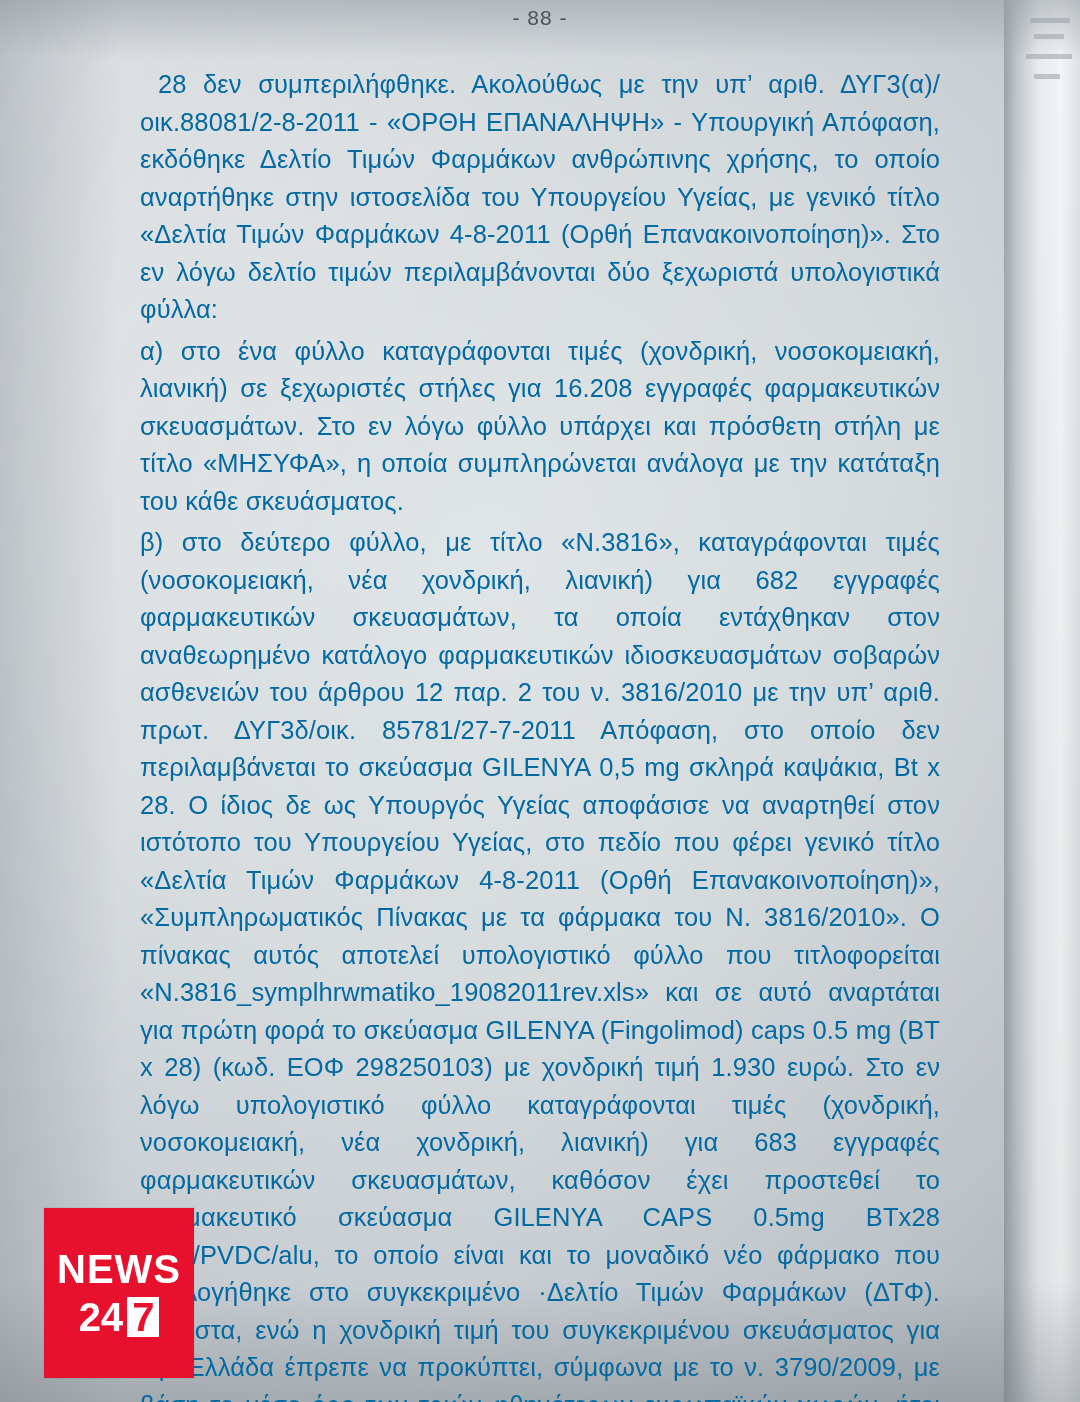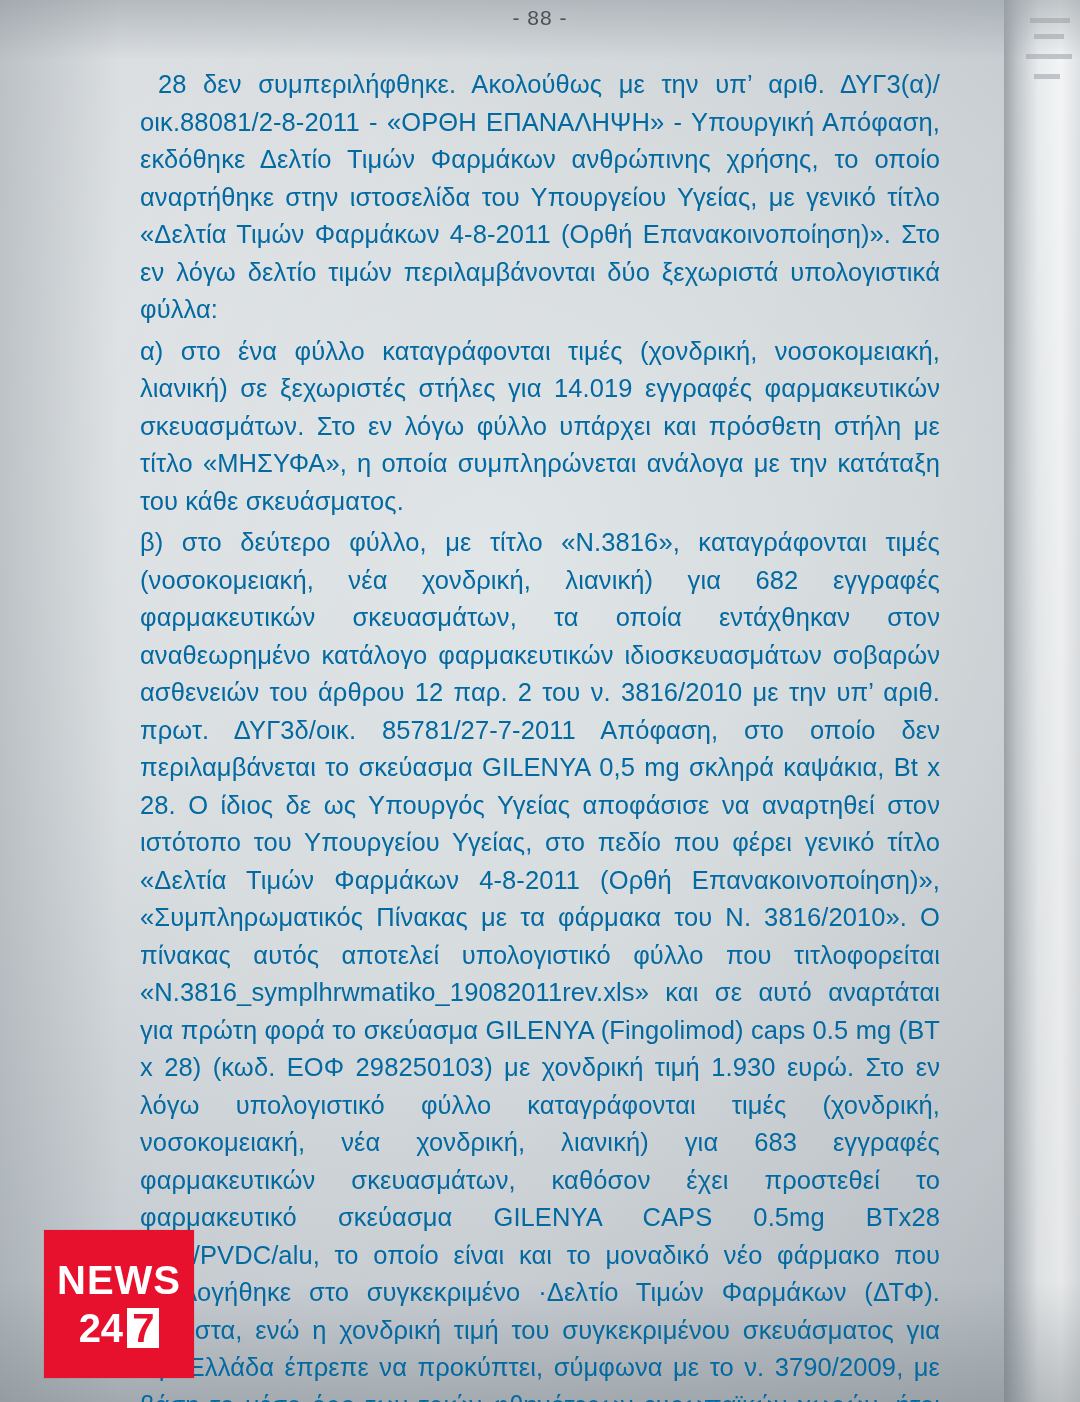--- a/index.html
+++ b/index.html
@@ -103,21 +103,21 @@
   .para.first-indent {
     text-indent: 18px;
   }
 
   
   #logo {
     position: absolute;
     left: 44px;
     bottom: 24px;
     width: 150px;
-    height: 148px;
+    height: 170px;
     background: #e8112d;
     display: flex;
     flex-direction: column;
     align-items: center;
     justify-content: center;
     box-shadow: 0 0 0 1px rgba(0,0,0,0.05);
   }
   #logo-news {
     color: #ffffff;
     font-size: 40px;
@@ -174,21 +174,21 @@
 
   <div id="paper-sheen"></div>
   <div id="top-shadow"></div>
   <div id="left-shadow"></div>
   <div id="bottom-shadow"></div>
 
   <div id="page-number">- 88 -</div>
 
   <div id="doc-body">
     <p class="para first-indent">28 δεν συμπεριλήφθηκε. Ακολούθως με την υπ’ αριθ. ΔΥΓ3(α)/οικ.88081/2-8-2011 - «ΟΡΘΗ ΕΠΑΝΑΛΗΨΗ» - Υπουργική Απόφαση, εκδόθηκε Δελτίο Τιμών Φαρμάκων ανθρώπινης χρήσης, το οποίο αναρτήθηκε στην ιστοσελίδα του Υπουργείου Υγείας, με γενικό τίτλο «Δελτία Τιμών Φαρμάκων 4-8-2011 (Ορθή Επανακοινοποίηση)».   Στο εν λόγω δελτίο τιμών περιλαμβάνονται δύο ξεχωριστά υπολογιστικά φύλλα:</p>
-    <p class="para">α) στο ένα φύλλο καταγράφονται τιμές (χονδρική, νοσοκομειακή, λιανική) σε ξεχωριστές στήλες για 14.019 εγγραφές φαρμακευτικών σκευασμάτων. Στο εν λόγω φύλλο υπάρχει και πρόσθετη στήλη με τίτλο «ΜΗΣΥΦΑ», η οποία συμπληρώνεται ανάλογα με την κατάταξη του κάθε σκευάσματος.</p>
+    <p class="para">α) στο ένα φύλλο καταγράφονται τιμές (χονδρική, νοσοκομειακή, λιανική) σε ξεχωριστές στήλες για 16.208 εγγραφές φαρμακευτικών σκευασμάτων. Στο εν λόγω φύλλο υπάρχει και πρόσθετη στήλη με τίτλο «ΜΗΣΥΦΑ», η οποία συμπληρώνεται ανάλογα με την κατάταξη του κάθε σκευάσματος.</p>
     <p class="para">β) στο δεύτερο φύλλο, με τίτλο «Ν.3816», καταγράφονται τιμές (νοσοκομειακή, νέα χονδρική, λιανική) για 682 εγγραφές φαρμακευτικών σκευασμάτων, τα οποία εντάχθηκαν στον αναθεωρημένο κατάλογο φαρμακευτικών ιδιοσκευασμάτων σοβαρών ασθενειών του άρθρου 12 παρ. 2 του ν. 3816/2010 με την υπ’ αριθ. πρωτ. ΔΥΓ3δ/οικ. 85781/27-7-2011 Απόφαση, στο οποίο δεν περιλαμβάνεται το σκεύασμα GILENYA 0,5 mg σκληρά καψάκια, Bt x 28.   Ο ίδιος δε ως Υπουργός Υγείας αποφάσισε να αναρτηθεί στον ιστότοπο του Υπουργείου Υγείας, στο πεδίο που φέρει γενικό τίτλο «Δελτία Τιμών Φαρμάκων 4-8-2011 (Ορθή Επανακοινοποίηση)», «Συμπληρωματικός Πίνακας με τα φάρμακα του Ν. 3816/2010». Ο πίνακας αυτός αποτελεί υπολογιστικό φύλλο που τιτλοφορείται «Ν.3816_symplhrwmatiko_19082011rev.xls» και σε αυτό αναρτάται για πρώτη φορά το σκεύασμα GILENYA (Fingolimod) caps 0.5 mg (BT x 28) (κωδ. ΕΟΦ 298250103) με χονδρική τιμή 1.930 ευρώ. Στο εν λόγω υπολογιστικό φύλλο καταγράφονται τιμές (χονδρική, νοσοκομειακή, νέα χονδρική, λιανική) για 683 εγγραφές φαρμακευτικών σκευασμάτων, καθόσον έχει προστεθεί το φαρμακευτικό σκεύασμα GILENYA CAPS 0.5mg BTx28 PVC/PVDC/alu, το οποίο είναι και το μοναδικό νέο φάρμακο που τιμολογήθηκε στο συγκεκριμένο ·Δελτίο Τιμών Φαρμάκων (ΔΤΦ). Μάλιστα, ενώ η χονδρική τιμή του συγκεκριμένου σκευάσματος για την Ελλάδα έπρεπε να προκύπτει, σύμφωνα με το ν. 3790/2009, με βάση το μέσο όρο των τριών φθηνότερων ευρωπαϊκών χωρών, ήτοι της Δανίας,</p>
   </div>
 
   <div id="logo">
     <div id="logo-news">NEWS</div>
     <div id="logo-247">
       <div id="logo-24">24</div>
       <div id="logo-7">7</div>
     </div>
   </div>

